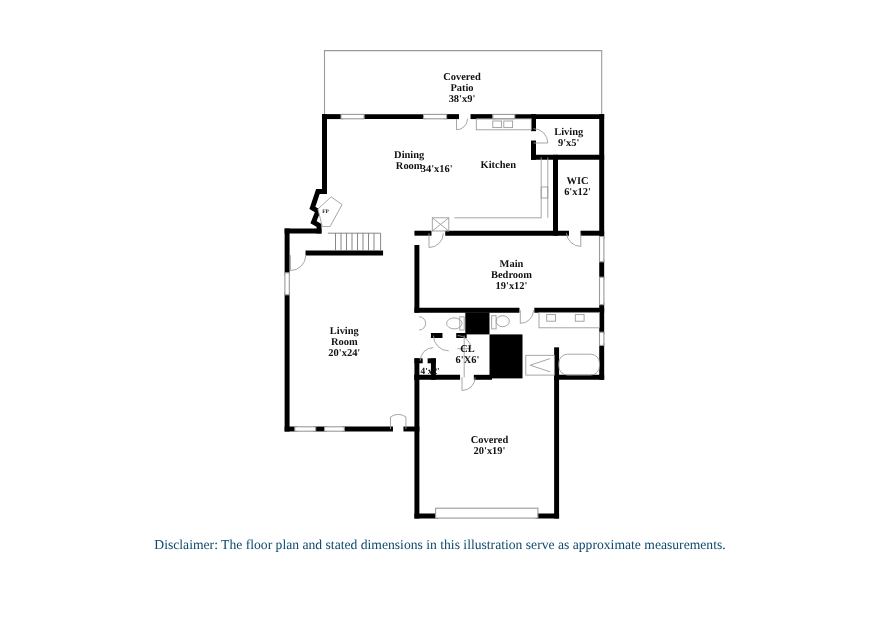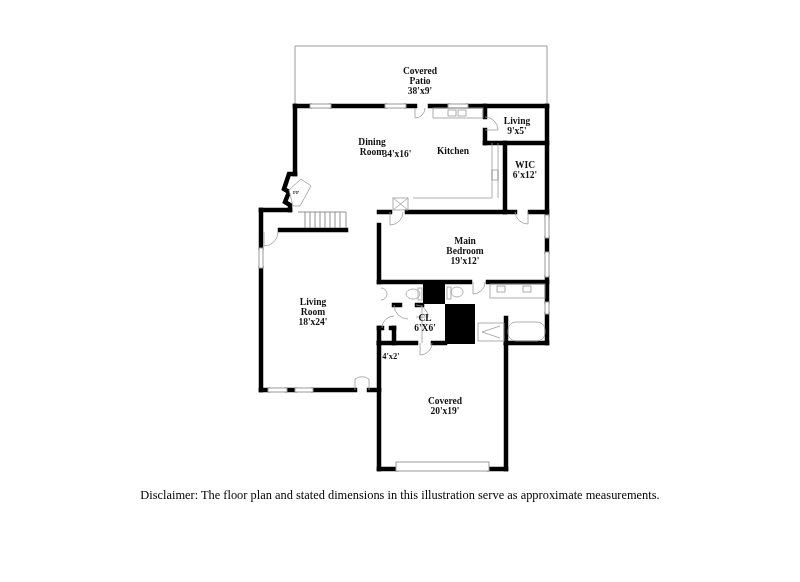--- a/index.html
+++ b/index.html
@@ -1,20 +1,20 @@
 <!DOCTYPE html>
 <html><head>
 <meta charset="utf-8">
 <style>
   html, body { margin:0; padding:0; background:#ffffff; }
   body { width:800px; height:582px; position:relative; overflow:hidden; font-family:"DejaVu Serif", serif; }
   #plan { position:absolute; left:0; top:0; width:800px; height:582px; }
   .lbl { position:absolute; text-align:center; font-family:"Liberation Serif","DejaVu Serif", serif; font-weight:bold; font-size:9.5px; line-height:10px; color:#111; white-space:nowrap; transform:translateX(-50%); }
   .lbl span { display:block; }
-  #disclaimer { position:absolute; left:0; top:487px; width:800px; text-align:center; font-family:"Liberation Serif","DejaVu Serif", serif; font-size:12.4px; line-height:17px; color:#000000; }
+  #disclaimer { position:absolute; left:0; top:487px; width:800px; text-align:center; font-family:"Liberation Serif","DejaVu Serif", serif; font-size:12.4px; line-height:17px; color:#0c4a6e; }
   #disclaimer span { display:block; }
 </style>
 </head>
 <body>
 
 <svg id="plan" viewBox="0 0 800 582" xmlns="http://www.w3.org/2000/svg">
 
   <g fill="none" stroke="#9a9a9a" stroke-width="1">
     <polyline points="295,106 295,46 547,46 547,106"></polyline>
   </g>
@@ -188,29 +188,29 @@
 
 <div class="lbl" style="left:465px; top:236px;">
   <span>Main</span>
   <span>Bedroom</span>
   <span>19'x12'</span>
 </div>
 
 <div class="lbl" style="left:313px; top:297px;">
   <span>Living</span>
   <span>Room</span>
-  <span>18'x24'</span>
+  <span>20'x24'</span>
 </div>
 
 <div class="lbl" style="left:425px; top:313px;">
   <span>CL</span>
   <span>6'X6'</span>
 </div>
 
-<div class="lbl" style="left:391px; top:332px; font-size:8.5px;margin-top:19px;">
+<div class="lbl" style="left:391px; top:332px; font-size:8.5px;">
   <span>4'x2'</span>
 </div>
 
 <div class="lbl" style="left:445px; top:396px;">
   <span>Covered</span>
   <span>20'x19'</span>
 </div>
 
 <div id="disclaimer">
   <span>Disclaimer: The floor plan and stated dimensions in this illustration serve as approximate measurements.</span>

